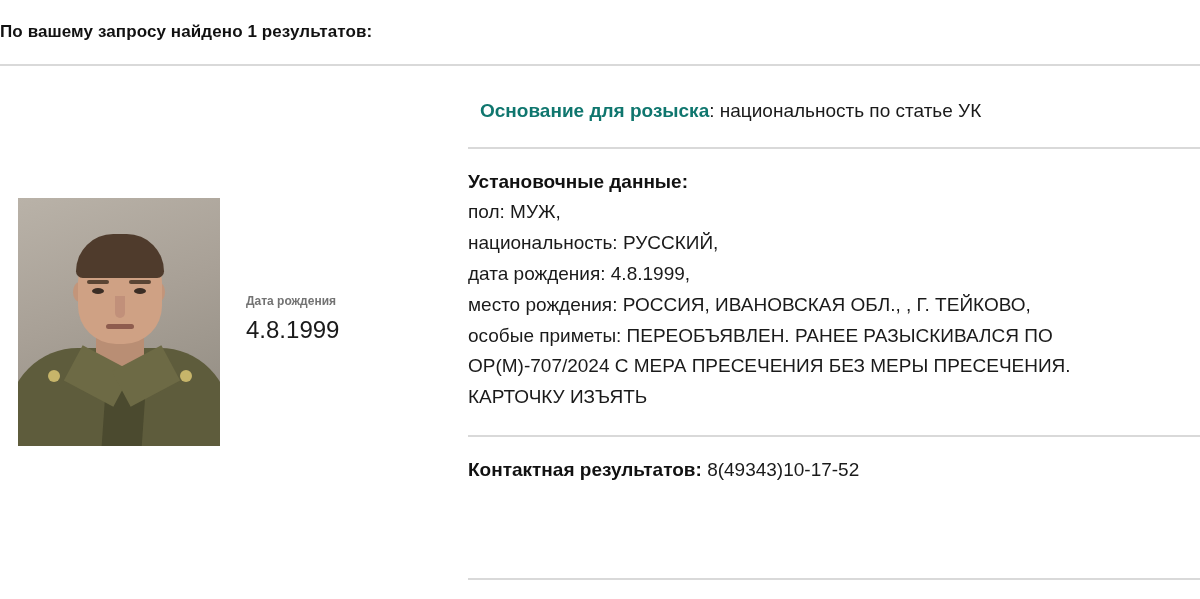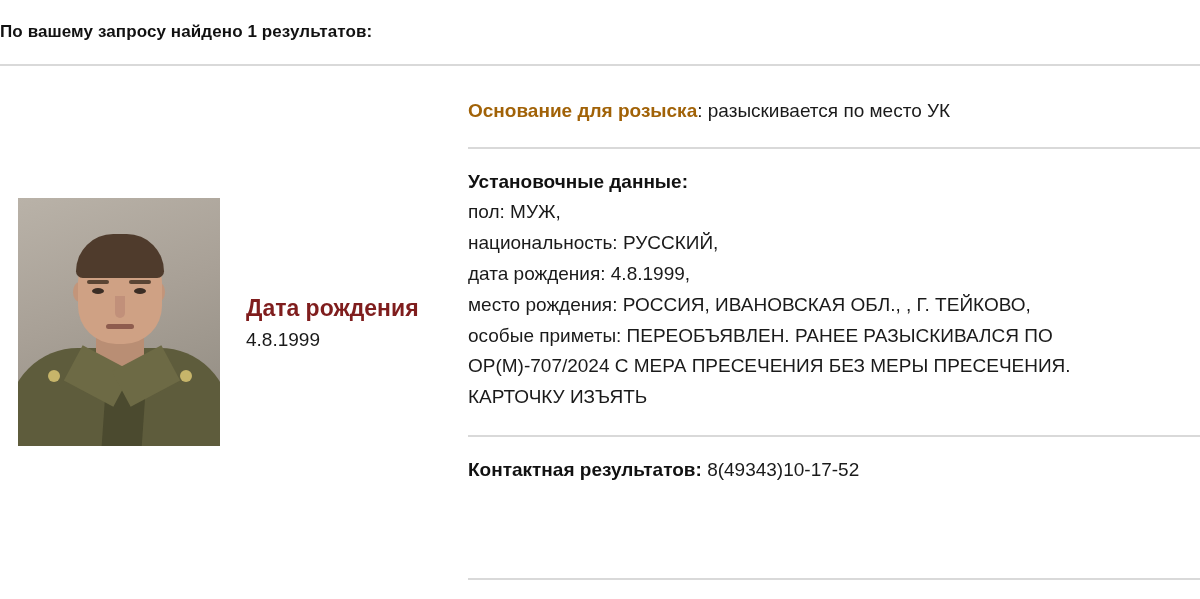--- a/index.html
+++ b/index.html
@@ -189,49 +189,50 @@
     border-radius: 3px;
   }
 
   .dob-block {
     position: absolute;
     left: 228px;
     top: 96px;
     width: 210px;
   }
   .dob-label {
-    font-size: 23px;
+    font-size: 12px;
     font-weight: bold;
-    color: #7f1d1d;
+    color: #737373;
     line-height: 1.3;
   }
   .dob-value {
     margin-top: 4px;
-    font-size: 19px;
+    font-size: 24px;
     color: #1a1a1a;
     line-height: 1.3;
   }
 
   
   .right-col {
     position: absolute;
     left: 468px;
     top: 96px;
     width: 740px;
   }
 
   .rc-row {
     font-size: 19px;
     line-height: 1.55;
     color: #1a1a1a;
     white-space: nowrap;
   }
   .rc-row .lbl {
     font-weight: bold;
-    color: #a16207;
+    color: #0f766e;
+    margin-left: 12px;
   }
 
   .rc-sep {
     width: 732px;
     height: 2px;
     background: #d9d9d9;
     margin: 22px 0 22px 0;
   }
 
   .block-title {
@@ -298,21 +299,21 @@
     <div class="dob-block">
       <div class="dob-label">Дата рождения</div>
       <div class="dob-value">4.8.1999</div>
     </div>
 
   </div>
 
   <div class="right-col">
 
     <div class="rc-row">
-      <span class="lbl">Основание для розыска</span><span>: </span><span>разыскивается по место УК</span>
+      <span class="lbl">Основание для розыска</span><span>: </span><span>национальность по статье УК</span>
     </div>
 
     <div class="rc-sep"></div>
 
     <div>
       <div class="block-title">Установочные данные:</div>
       <div class="block-line">пол: МУЖ,</div>
       <div class="block-line">национальность: РУССКИЙ,</div>
       <div class="block-line">дата рождения: 4.8.1999,</div>
       <div class="block-line">место рождения: РОССИЯ, ИВАНОВСКАЯ ОБЛ., , Г. ТЕЙКОВО,</div>

